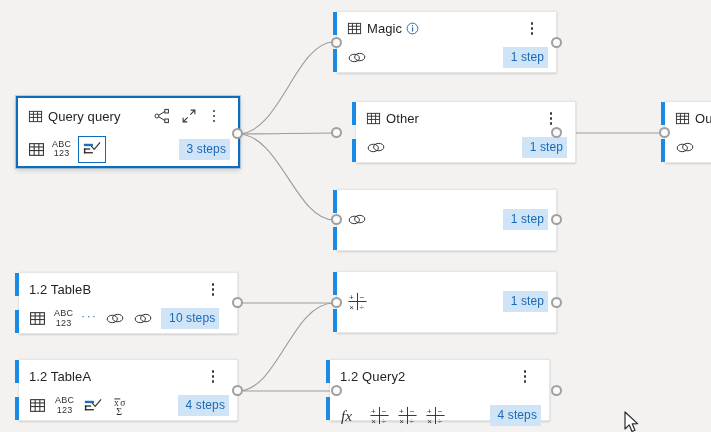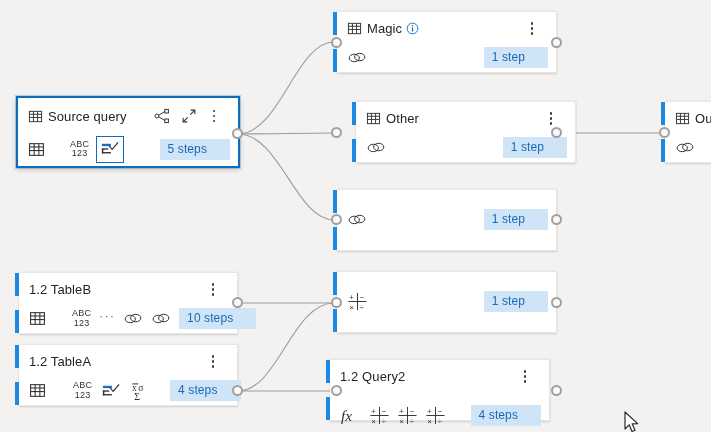--- a/index.html
+++ b/index.html
@@ -88,21 +88,21 @@
     align-items: center;
     padding: 0 8px 2px 10px;
     gap: 9px;
   }
   .body-spacer { flex: 1 1 auto; }
 
   .steps-badge {
     background: #cfe4f7;
     color: #1b69b5;
     font-size: 12px;
-    padding: 3px 23px 4px 8px;
+    padding: 3px 4px 4px 8px;
     white-space: nowrap;
     letter-spacing: .1px;
   }
 
   
   .port {
     position: absolute;
     width: 11px;
     height: 11px;
     border-radius: 50%;
@@ -116,21 +116,20 @@
   .ic { display: inline-flex; align-items: center; justify-content: center; }
   .ic svg { display: block; }
 
   .abc123 {
     font-size: 9px;
     line-height: 9.5px;
     color: #323130;
     letter-spacing: .2px;
     font-family: "Liberation Sans", sans-serif;
     text-align: center;
-    margin-left: 18px;
   }
 
   .dots3 {
     color: #3a7ebf;
     font-size: 13px;
     letter-spacing: 1px;
     line-height: 8px;
     position: relative;
     top: -3px;
   }
@@ -290,21 +289,21 @@
     <div class="node-header" style="height:36px;flex:0 0 36px;">
       <span class="ic">
         <svg width="15" height="15" viewBox="0 0 16 16">
           <rect x="1.5" y="2.5" width="13" height="11" fill="none" stroke="#323130" stroke-width="1"></rect>
           <line x1="1.5" y1="5.6" x2="14.5" y2="5.6" stroke="#323130" stroke-width="1"></line>
           <line x1="1.5" y1="9" x2="14.5" y2="9" stroke="#323130" stroke-width="1"></line>
           <line x1="5.8" y1="2.5" x2="5.8" y2="13.5" stroke="#323130" stroke-width="1"></line>
           <line x1="10.2" y1="2.5" x2="10.2" y2="13.5" stroke="#323130" stroke-width="1"></line>
         </svg>
       </span>
-      <span class="node-title">Source query</span>
+      <span class="node-title">Query query</span>
       <span class="hdr-spacer"></span>
       <span class="ic" style="margin-right:6px;">
         <svg width="16" height="16" viewBox="0 0 18 18">
           <rect x="12.2" y="1.6" width="4" height="4" fill="none" stroke="#323130" stroke-width="1.1"></rect>
           <rect x="12.2" y="12.4" width="4" height="4" fill="none" stroke="#323130" stroke-width="1.1"></rect>
           <circle cx="3.3" cy="9" r="2.2" fill="none" stroke="#323130" stroke-width="1.1"></circle>
           <line x1="5.4" y1="8.1" x2="12.2" y2="3.9" stroke="#323130" stroke-width="1.1"></line>
           <line x1="5.4" y1="9.9" x2="12.2" y2="14.1" stroke="#323130" stroke-width="1.1"></line>
         </svg>
       </span>
@@ -336,21 +335,21 @@
       <span class="ic" style="border:1px solid #0f6cbd; width:26px; height:25px;">
         <svg width="20" height="18" viewBox="0 0 22 20">
           <rect x="2" y="4.2" width="10" height="2.6" fill="#1a6dc4"></rect>
           <rect x="2" y="9.3" width="7" height="1.5" fill="#323130"></rect>
           <rect x="2" y="13.4" width="10" height="1.5" fill="#323130"></rect>
           <rect x="2" y="9.3" width="1.6" height="5.6" fill="#323130"></rect>
           <polyline points="10,6.6 13.4,10.4 20,2.6" fill="none" stroke="#323130" stroke-width="1.3"></polyline>
         </svg>
       </span>
       <span class="body-spacer"></span>
-      <span class="steps-badge">5 steps</span>
+      <span class="steps-badge">3 steps</span>
     </div>
   </div>
   <span class="port" style="left:232px; top:128px;"></span>
 
   <div class="node" style="left:19px; top:272px; width:219px; height:62px;">
     <span class="accent split"></span>
     <div class="node-header">
       <span class="node-title">1.2 TableB</span>
       <span class="hdr-spacer"></span>
       <span class="kebab">
@@ -381,21 +380,21 @@
         <svg width="20" height="15" viewBox="0 0 22 15">
           <ellipse cx="8" cy="8" rx="5.6" ry="4.1" fill="none" stroke="#323130" stroke-width="1.1"></ellipse>
           <ellipse cx="14" cy="7" rx="5.6" ry="4.1" fill="none" stroke="#323130" stroke-width="1.1"></ellipse>
         </svg>
       </span>
       <span class="steps-badge">10 steps</span>
     </div>
   </div>
   <span class="port" style="left:232px; top:297px;"></span>
 
-  <div class="node" style="left:19px; top:344px; width:219px; height:62px;">
+  <div class="node" style="left:19px; top:359px; width:219px; height:62px;">
     <span class="accent split"></span>
     <div class="node-header">
       <span class="node-title">1.2 TableA</span>
       <span class="hdr-spacer"></span>
       <span class="kebab">
           <i></i>
           <i></i>
           <i></i>
         </span>
     </div>

